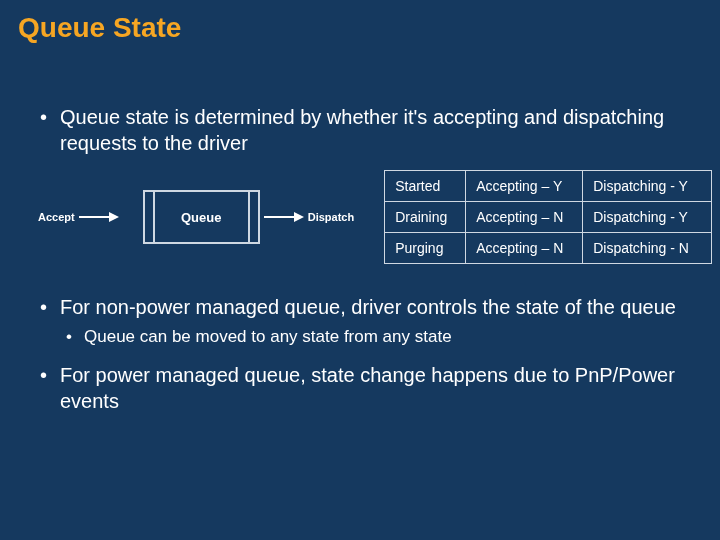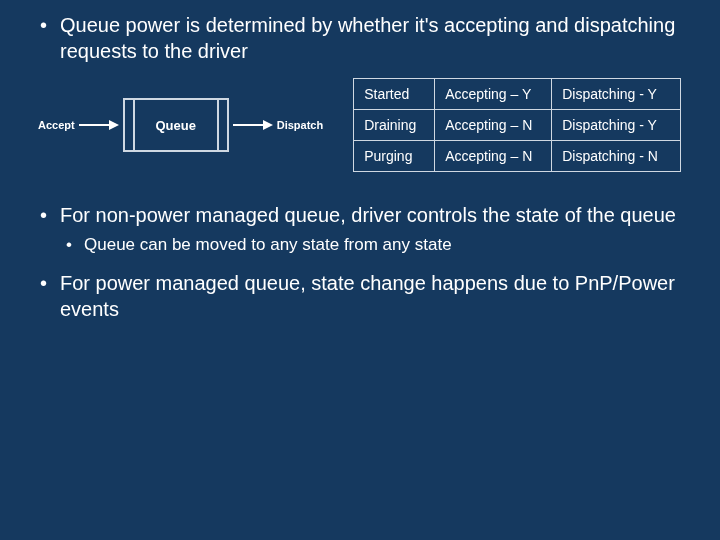--- a/index.html
+++ b/index.html
@@ -78,26 +78,27 @@
     font-weight: bold;
   }
   .arrow {
     width: 40px;
     display: flex;
     align-items: center;
     margin: 0 4px;
   }
   .arrow svg { display: block; }
   .queue-box {
-    width: 106px;
+    width: 117px;
     height: 54px;
     border: 2px solid #cfd8e2;
     box-sizing: border-box;
     display: flex;
     background: transparent;
+    margin-left: 20px;
   }
   .queue-slot-thin {
     width: 10px;
     border-right: 2px solid #cfd8e2;
     box-sizing: border-box;
   }
   .queue-slot-thin.rightside {
     border-right: none;
     border-left: 2px solid #cfd8e2;
   }
@@ -122,23 +123,24 @@
     vertical-align: top;
   }
   .state-table td.col-a { min-width: 96px; }
   .state-table td.col-d { min-width: 108px; }
 </style>
 </head>
 <body>
 
 <div class="slide">
 
+  <div class="title">Queue State</div>
 
   <ul class="outer">
-    <li>Queue power is determined by whether it's accepting and dispatching requests to the driver</li>
+    <li>Queue state is determined by whether it's accepting and dispatching requests to the driver</li>
   </ul>
 
   <div class="diagram-row">
 
     <div class="diag-block">
       <span class="diag-label">Accept</span>
       <span class="arrow">
         <svg width="40" height="14" viewBox="0 0 40 14">
           <line x1="0" y1="7" x2="30" y2="7" stroke="#ffffff" stroke-width="2"></line>
           <polygon points="30,2 40,7 30,12" fill="#ffffff"></polygon>

